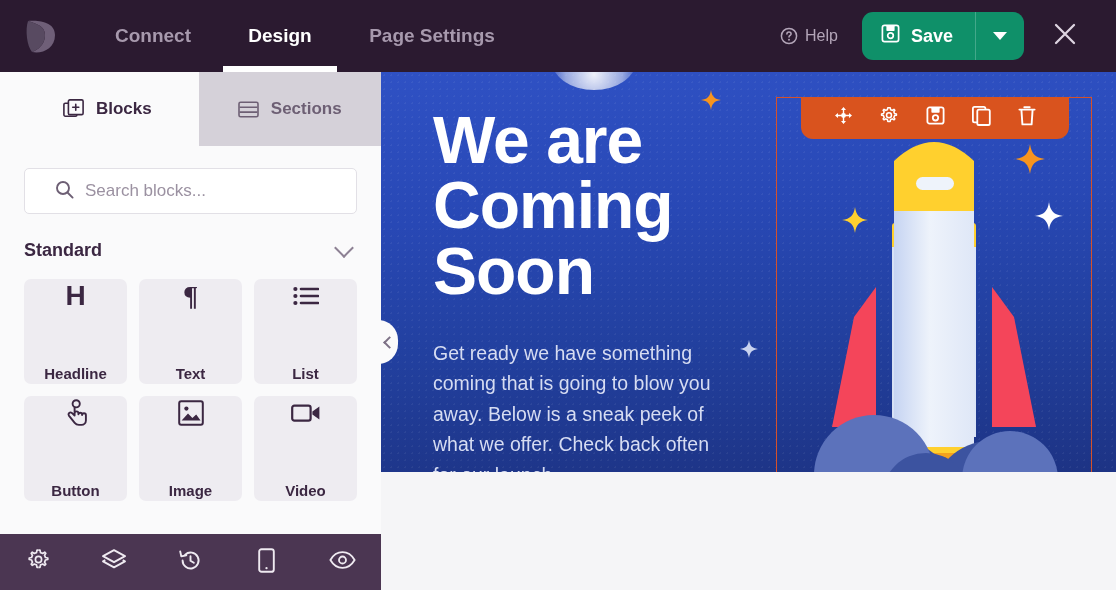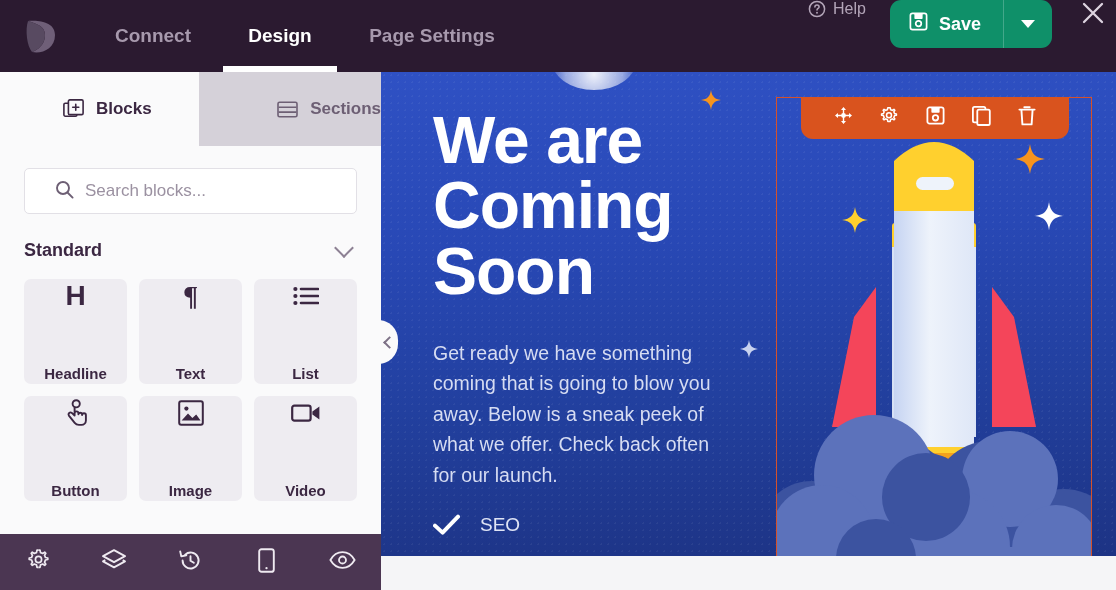--- a/index.html
+++ b/index.html
@@ -42,23 +42,23 @@
     left: 0; right: 0; bottom: 0;
     height: 6px;
     background: #ffffff;
   }
   #tab-design { width: 114px; padding: 0; }
   #tab-connect { width: 140px; padding: 0; }
   #tab-pagesettings { width: 190px; padding: 0; }
 
   .topbar-right {
     margin-left: auto;
-    display: flex; align-items: flex-start;
+    display: flex; align-items: center;
     height: 72px;
-    padding-right: 8px;
+    padding-right: 36px;
   }
   .help-btn {
     display: flex; align-items: center; gap: 7px;
     color: #b3a5b8; font-size: 16px;
     cursor: pointer; margin-right: 24px;
   }
   .help-btn svg { display: block; }
 
   .save-group {
     display: flex; align-items: stretch;
@@ -101,21 +101,21 @@
   }
   .sb-tabs { display: flex; height: 74px; }
   .sb-tab {
     flex: 1;
     display: flex; align-items: center; justify-content: center;
     gap: 12px;
     font-size: 17px; font-weight: bold;
     cursor: pointer; user-select: none;
   }
   .sb-tab.active { background: #fafafb; color: #3b2742; padding-left: 16px; }
-  .sb-tab.inactive { background: #d5d1d9; color: #6d5f74; justify-content: flex-end; }
+  .sb-tab.inactive { background: #d5d1d9; color: #6d5f74; }
   .sb-tab svg { display: block; }
 
   .sb-body {
     height: 410px;
     background: #fafafb;
     padding: 22px 24px 0 24px;
   }
   .search-box {
     height: 46px;
     background: #ffffff;
@@ -187,21 +187,21 @@
   .sb-bottom .bt {
     flex: 1;
     display: flex; align-items: center; justify-content: center;
     cursor: pointer; color: #efeaf1;
   }
 
   
   .canvas {
     position: absolute;
     top: 72px; left: 381px;
-    width: 735px; height: 484px;
+    width: 735px; height: 400px;
     background: linear-gradient(177deg, #2f51c4 0%, #2848b5 35%, #22409f 65%, #1d3384 100%);
     overflow: hidden;
   }
   .dotgrid {
     position: absolute; inset: 0;
     background-image: radial-gradient(rgba(255,255,255,0.055) 1px, transparent 1px);
     background-size: 7px 7px;
     pointer-events: none;
   }
   .top-glow {

